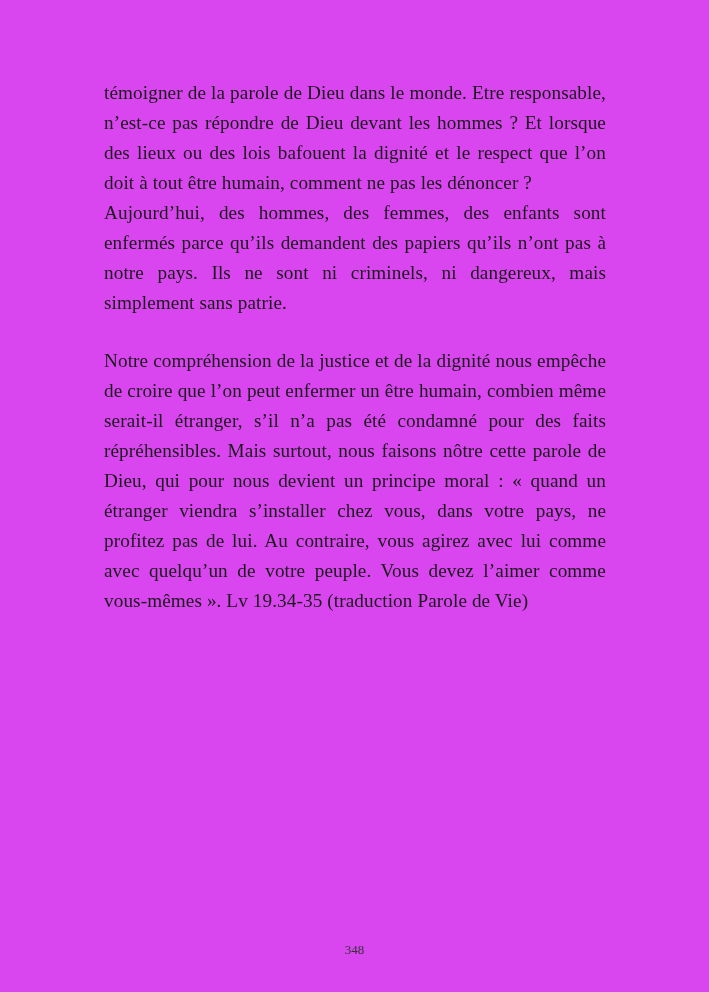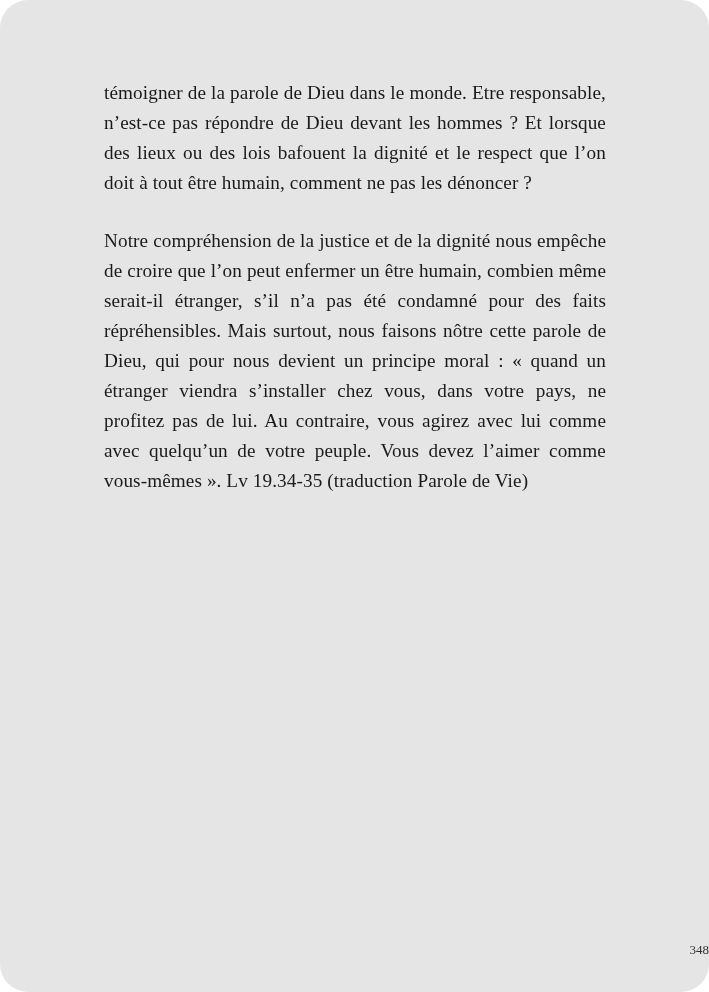--- a/index.html
+++ b/index.html
@@ -11,22 +11,21 @@
     width: 709px;
     height: 992px;
     font-family: "Liberation Serif", serif;
     color: #1a1a1a;
   }
   .page {
     position: relative;
     width: 709px;
     height: 992px;
     box-sizing: border-box;
-    background: #e5e5e5;
-    border-radius: 28px;
+    background: #d946ef;
   }
   .content {
     position: absolute;
     left: 104px;
     top: 78px;
     width: 502px;
   }
   p {
     margin: 0;
     font-size: 19.2px;
@@ -39,21 +38,21 @@
     height: 28px;
   }
   .bold {
     font-weight: bold;
   }
   .folio {
     position: absolute;
     left: 0;
     top: 942px;
     width: 709px;
-    text-align: right;
+    text-align: center;
     font-size: 13px;
     color: #333333;
     font-family: "Liberation Serif", serif;
   }
   
   p:after {
     content: "";
     display: inline-block;
     width: 100%;
   }
@@ -62,20 +61,21 @@
   }
 </style>
 </head>
 <body>
 
 <div class="page">
   <div class="content">
 
     <p class="no-stretch">témoigner de la parole de Dieu dans le monde. Etre responsable, n’est-ce pas répondre de Dieu devant les hommes ? Et lorsque des lieux ou des lois bafouent la dignité et le respect que l’on doit à tout être humain, comment ne pas les dénoncer ?</p>
 
+    <p class="no-stretch">Aujourd’hui, des hommes, des femmes, des enfants sont enfermés parce qu’ils demandent des papiers qu’ils n’ont pas à notre pays. Ils ne sont ni criminels, ni dangereux, mais simplement sans patrie.</p>
 
     <div class="block-gap"></div>
 
     <p class="no-stretch">Notre compréhension de la justice et de la dignité nous empêche de croire que l’on peut enfermer un être humain, combien même serait-il étranger, s’il n’a pas été condamné pour des faits répréhensibles. Mais surtout, nous faisons nôtre cette parole de Dieu, qui pour nous devient un principe moral : « quand un étranger viendra s’installer chez vous, dans votre pays, ne profitez pas de lui. Au contraire, vous agirez avec lui comme avec quelqu’un de votre peuple. Vous devez l’aimer comme vous-mêmes ». Lv 19.34-35 (traduction Parole de Vie)</p>
 
 
 
   </div>
 
   <div class="folio">348</div>

